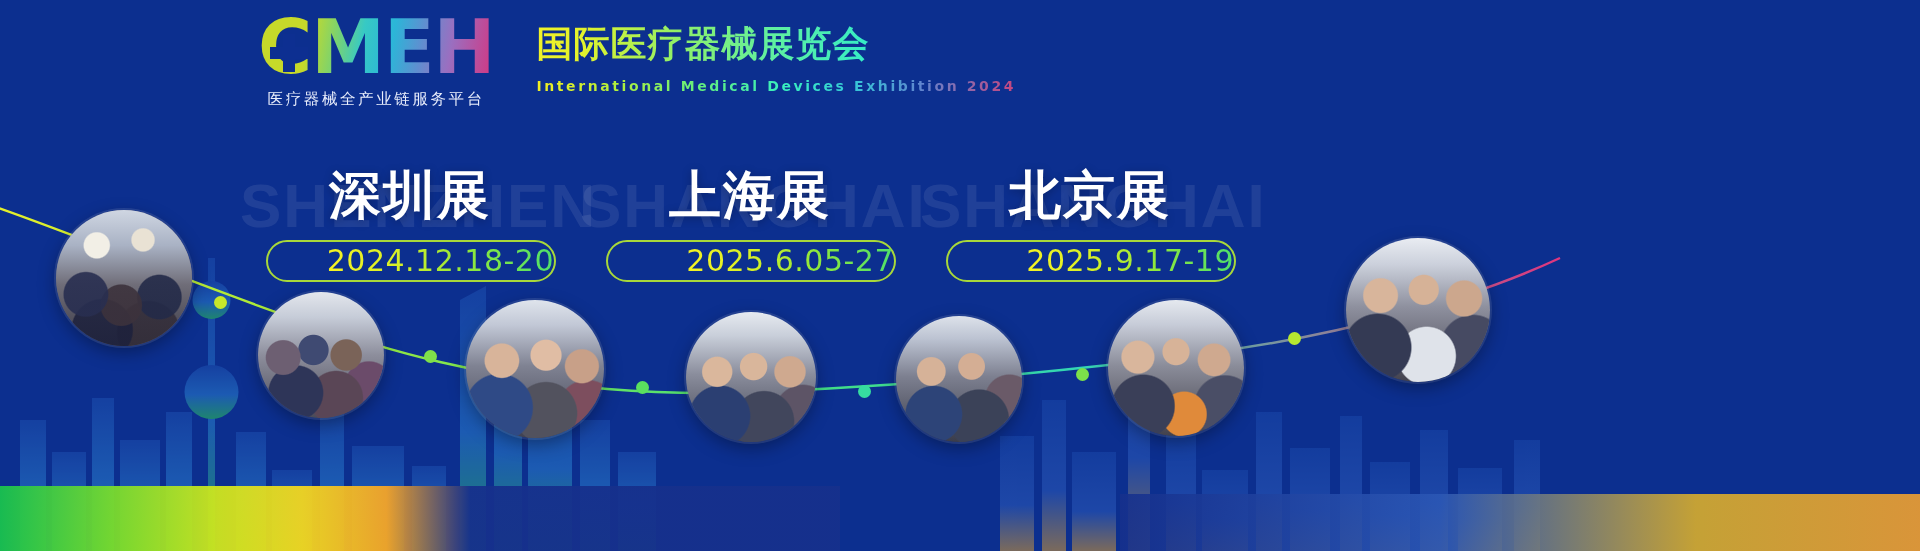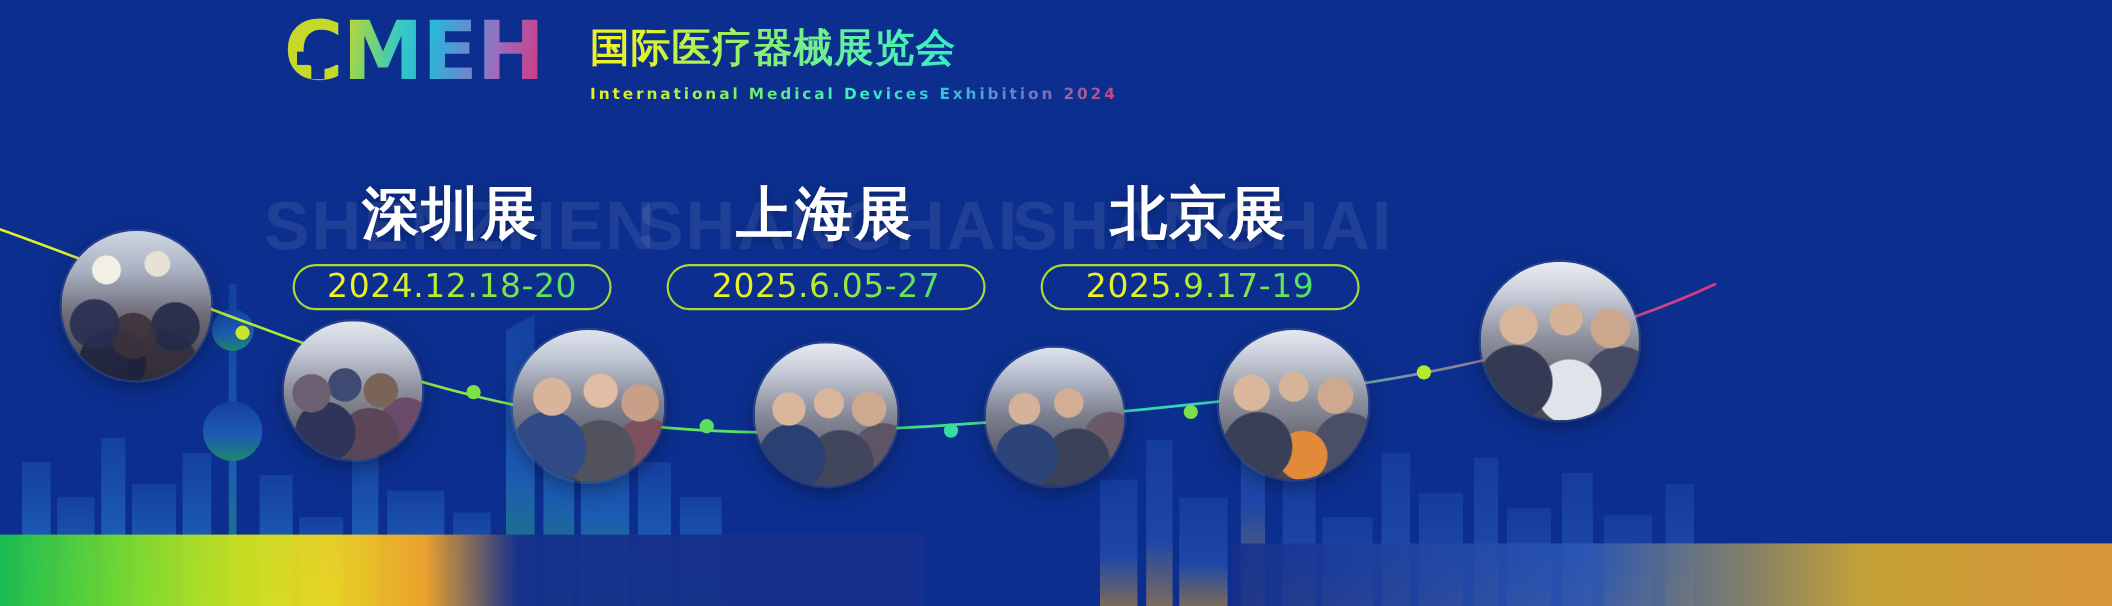--- a/index.html
+++ b/index.html
@@ -81,21 +81,21 @@
   .city-name {
     position: absolute; top: 16px; left: 0; width: 340px;
     text-align: center;
     font-size: 52px; font-weight: 900; color: #ffffff; letter-spacing: 2px;
     font-family: "DejaVu Sans", sans-serif; line-height: 66px;
     text-shadow: 0 2px 10px rgba(0,0,0,.28);
   }
   .city-date {
     position: absolute; top: 94px; left: 26px; width: 290px; height: 42px;
     border: 2px solid #a8d83a; border-radius: 21px;
-    display: flex; align-items: center; justify-content: center;
+    display: flex; align-items: center; justify-content: flex-end;
   }
   .city-date span {
     font-size: 30px; font-weight: 500; letter-spacing: .5px; line-height: 36px;
     font-family: "DejaVu Sans", sans-serif; white-space: nowrap;
     background: linear-gradient(90deg, #f6f224 0%, #d9f026 30%, #8fe83c 62%, #4fe06a 100%);
     -webkit-background-clip: text; background-clip: text;
     color: transparent; -webkit-text-fill-color: transparent;
   }
 
   
@@ -290,20 +290,21 @@
   <div class="dot" style="left:636px; top:381px; background:#5ae05e;"></div>
   <div class="dot" style="left:858px; top:385px; background:#36dca0;"></div>
   <div class="dot" style="left:1076px; top:368px; background:#7ce04a;"></div>
   <div class="dot" style="left:1288px; top:332px; background:#b6e830;"></div>
 
   <div id="header">
 
     <div id="logo-block">
       <div id="cmeh-wordmark">CMEH</div>
       <div id="logo-cross"></div>
+      <div id="logo-tagline">医疗器械全产业链服务平台</div>
     </div>
 
     <div id="title-block">
       <div id="main-title">国际医疗器械展览会</div>
       <div id="eng-title">International Medical Devices Exhibition 2024</div>
     </div>
 
   </div>
 
   <div id="cities">

